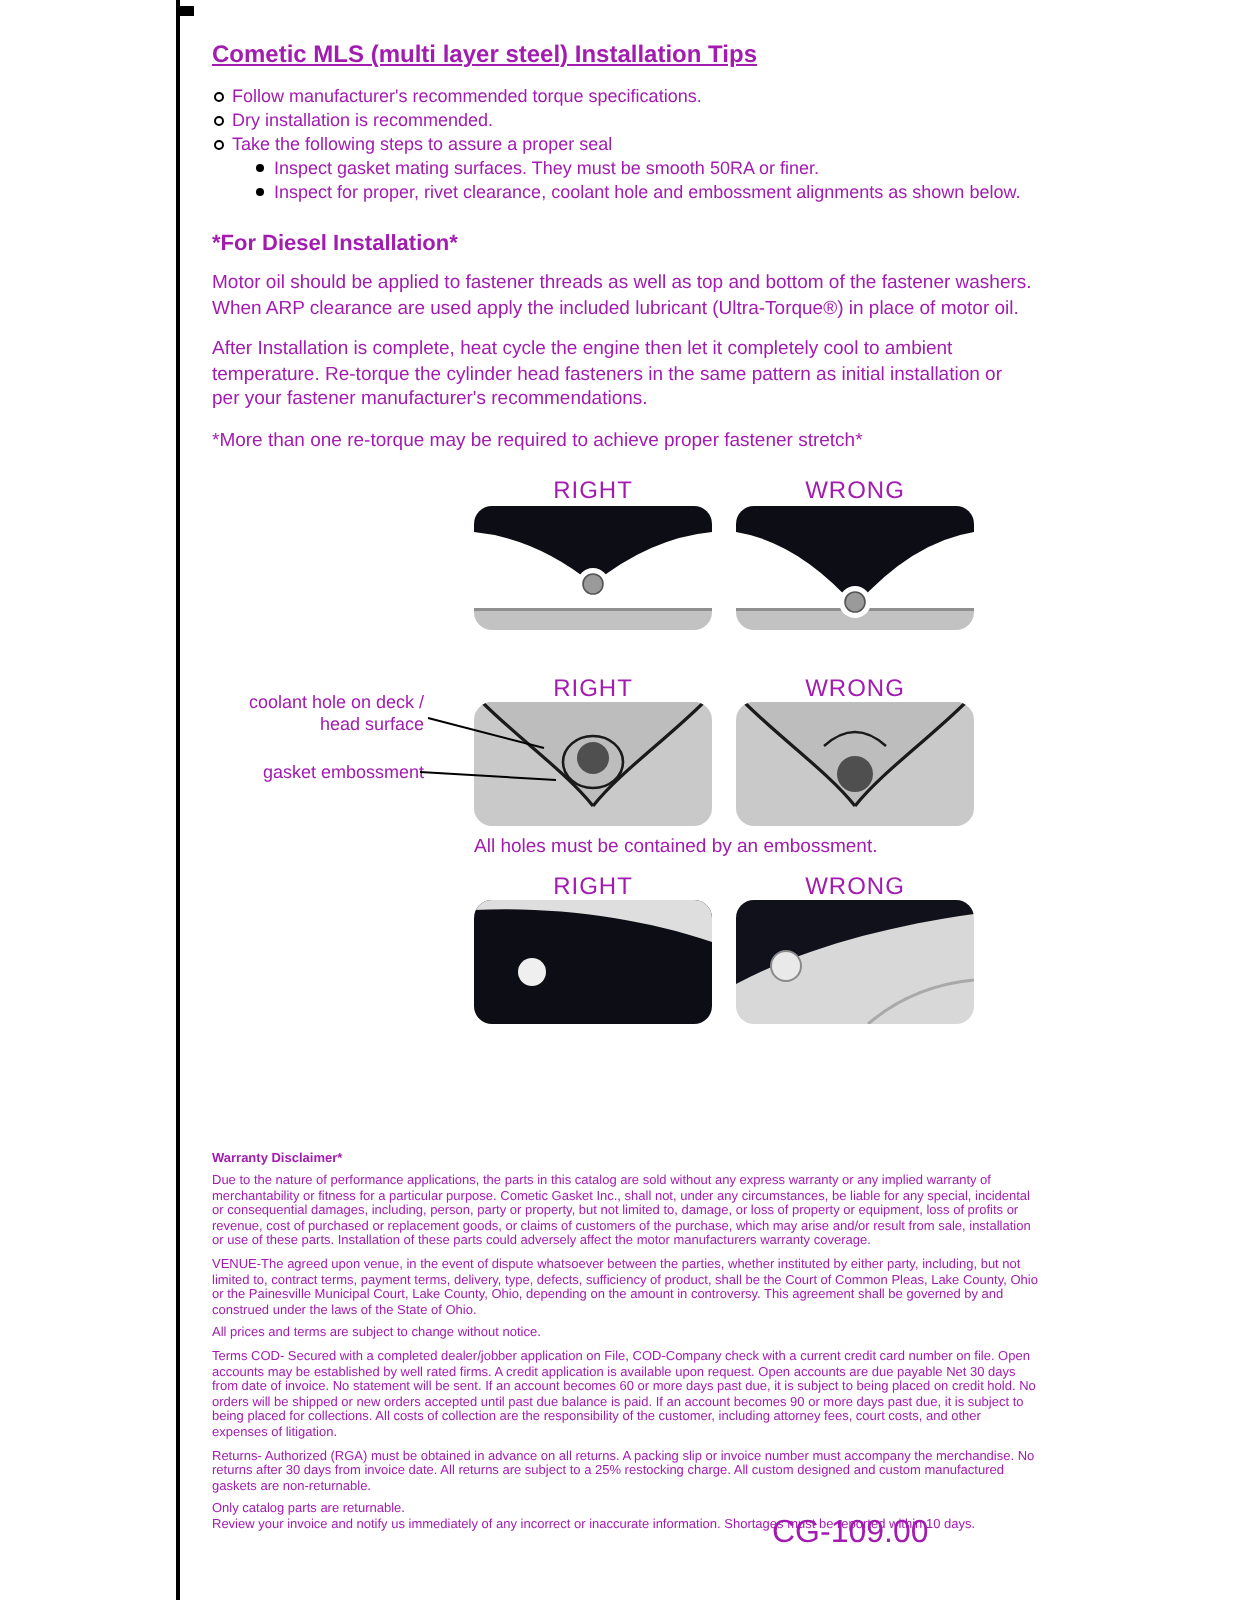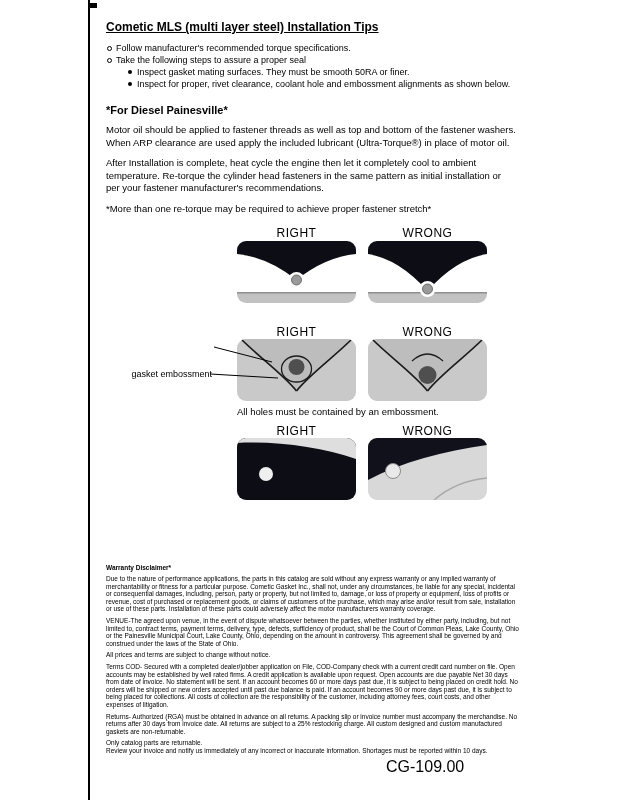--- a/index.html
+++ b/index.html
@@ -3,21 +3,21 @@
 <meta charset="utf-8">
 <style>
   * { box-sizing: border-box; }
   html, body { margin: 0; padding: 0; }
   body { background: #ffffff; }
   .page {
     position: relative;
     width: 618px;
     height: 800px;
     background: #ffffff;
-    color: #000000;
+    color: #a21caf;
     font-family: "Liberation Sans", sans-serif;
     overflow: hidden;
   }
   .left-rule {
     position: absolute; left: 88px; top: 0;
     width: 1.5px; height: 800px; background: #000;
   }
   .top-tick {
     position: absolute; left: 88px; top: 3px;
     width: 9px; height: 5px; background: #000;
@@ -68,35 +68,38 @@
   <div class="left-rule"></div>
   <div class="top-tick"></div>
 
   <div class="content">
 
     <h1 class="title">Cometic MLS (multi layer steel) Installation Tips</h1>
 
     <ul class="tips">
       <li>
         <span>Follow manufacturer's recommended torque specifications.</span>
+      </li>
+      <li>
+        <span>Dry installation is recommended.</span>
       </li>
       <li>
         <span>Take the following steps to assure a proper seal</span>
         <ul class="subtips">
           <li>
             <span>Inspect gasket mating surfaces.  They must be smooth 50RA or finer.</span>
           </li>
           <li>
             <span>Inspect for proper, rivet clearance, coolant hole and embossment alignments as shown below.</span>
           </li>
         </ul>
       </li>
     </ul>
 
-    <h2 class="diesel-heading">*For Diesel Painesville*</h2>
+    <h2 class="diesel-heading">*For Diesel Installation*</h2>
     <p class="body">Motor oil should be applied to fastener threads as well as top and bottom of the fastener washers. When ARP clearance are used apply the included lubricant (Ultra-Torque®) in place of motor oil.</p>
     <p class="body">After Installation is complete, heat cycle the engine then let it completely cool to ambient temperature. Re-torque the cylinder head fasteners in the same pattern as initial installation or per your fastener manufacturer's recommendations.</p>
     <p class="body">*More than one re-torque may be required to achieve proper fastener stretch*</p>
 
     <div class="figures">
 
       <div class="col-label" style="left:131px; top:0;">RIGHT</div>
       <div class="col-label" style="left:262px; top:0;">WRONG</div>
 
       <div class="panel" style="left:131px; top:15px;">
@@ -130,20 +133,21 @@
             <path d="M0,0 H119 V13 Q88,18 59.5,50 Q31,18 0,13 Z" fill="#0d0d15"></path>
             <circle cx="59.5" cy="48" r="8" fill="#ffffff"></circle>
             <circle cx="59.5" cy="48" r="5" fill="#9a9a9a" stroke="#555555" stroke-width="0.8"></circle>
           </g>
         </svg>
       </div>
 
       <div class="col-label" style="left:131px; top:99px;">RIGHT</div>
       <div class="col-label" style="left:262px; top:99px;">WRONG</div>
 
+      <div class="fig-side-label" style="left:8px; top:108px; width:98px;">coolant hole on deck / head surface</div>
       <div class="fig-side-label" style="left:8px; top:143px; width:98px;">gasket embossment</div>
 
       <div class="panel" style="left:131px; top:113px;">
         <svg width="119" height="62" viewBox="0 0 119 62">
           <defs>
               <clipPath id="clipR2A">
                 <rect width="119" height="62" rx="9"></rect>
               </clipPath>
             </defs>
           <g clip-path="url(#clipR2A)">

